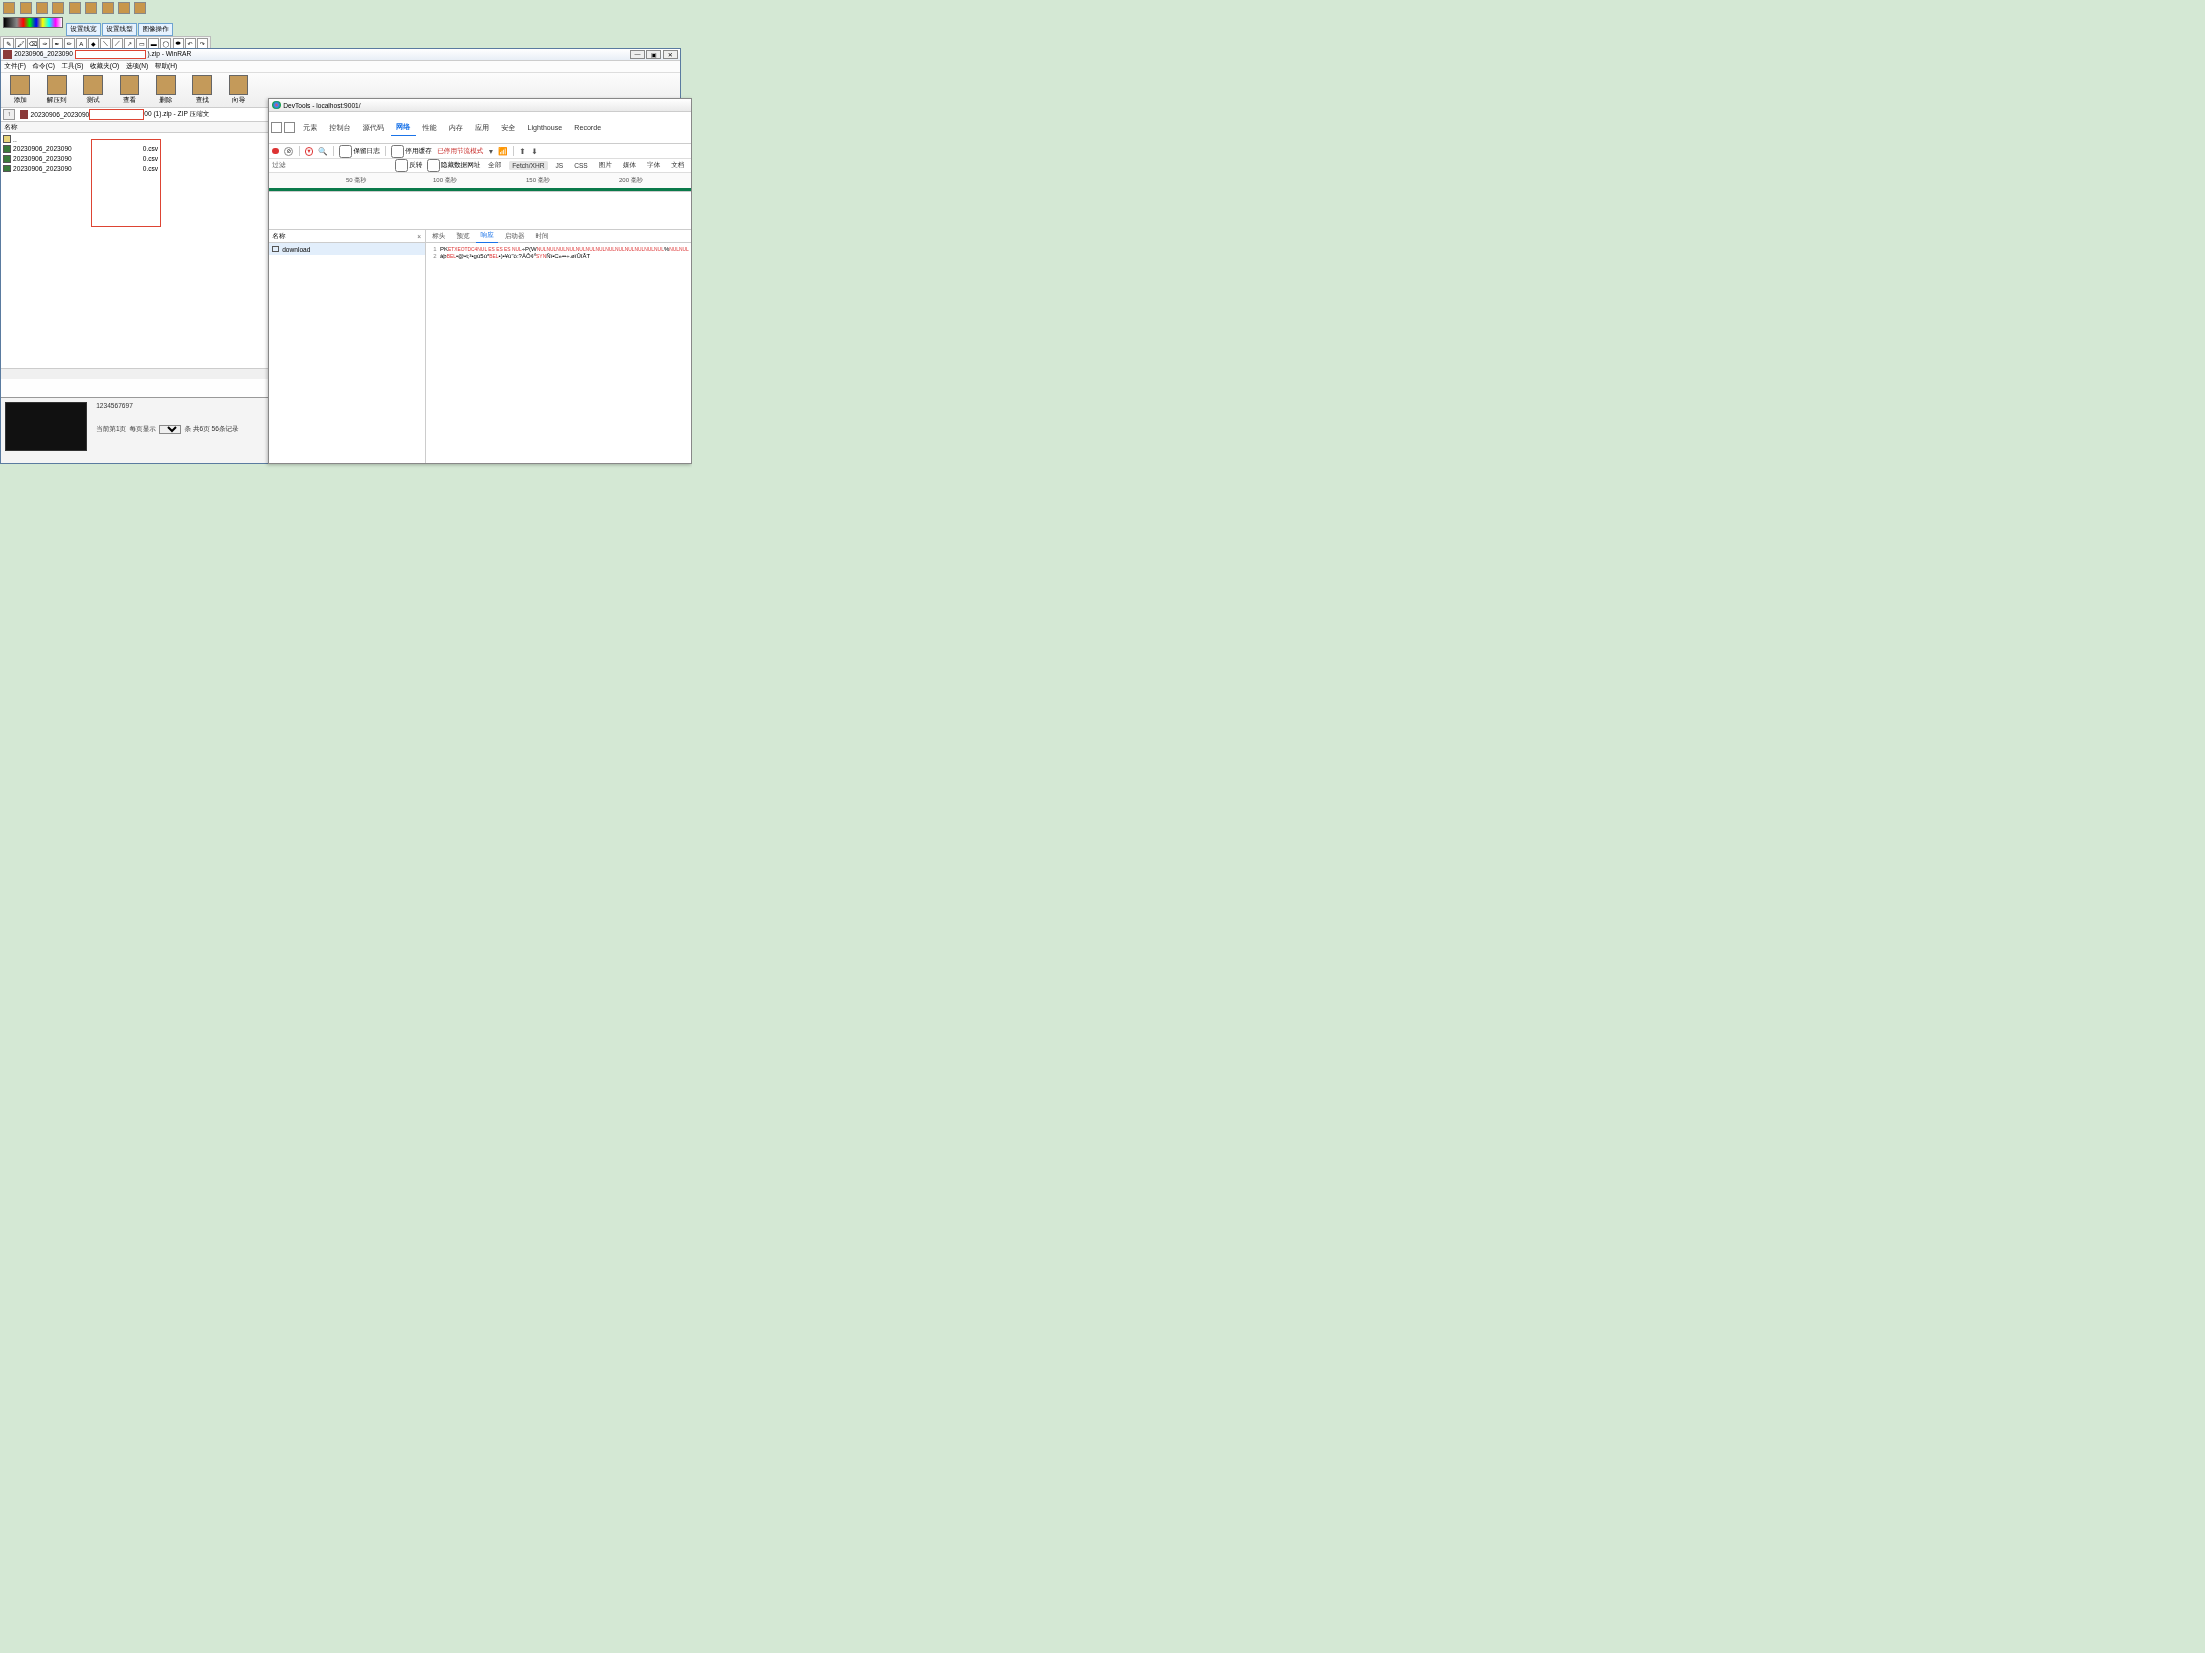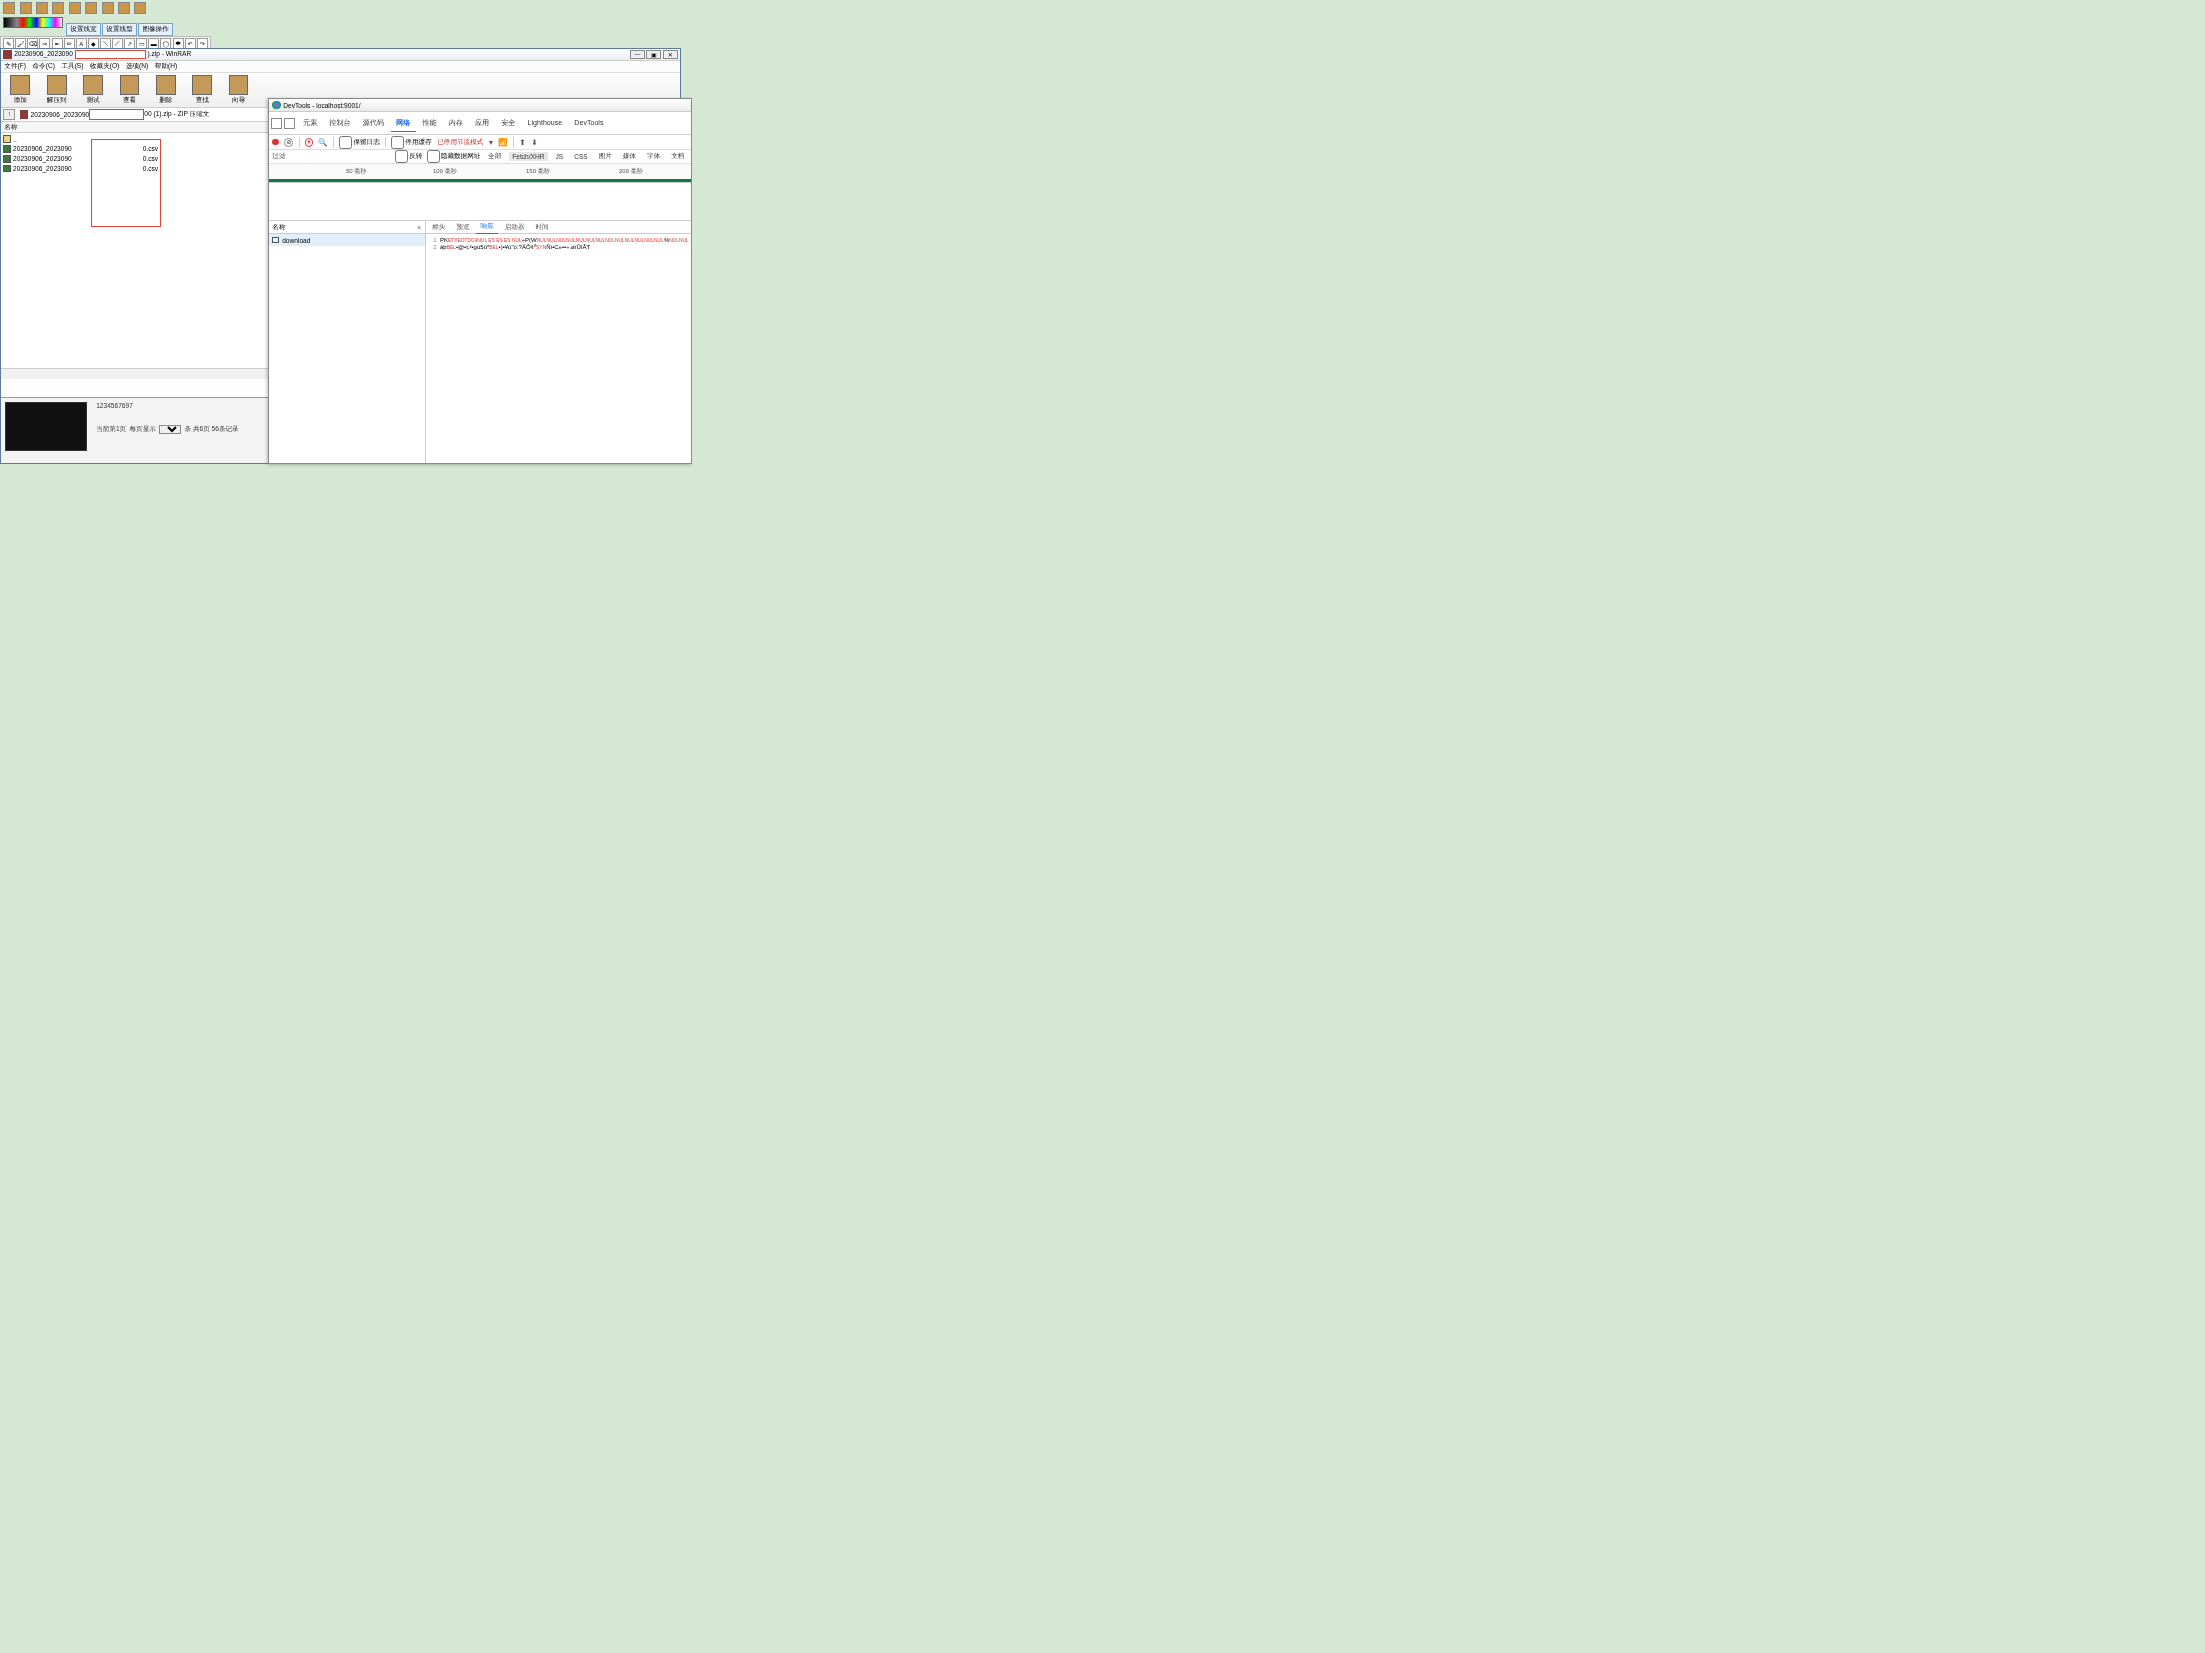--- a/index.html
+++ b/index.html
@@ -43,21 +43,21 @@
   .thumb { width: 82px; height: 49px; margin: 4.4px; background: #111; border: 0.5px solid #333; }
   .bottom-info { padding: 4.4px; font-size: 6.6px; color: #333; }
   .bottom-pager { margin-top: 15.3px; font-size: 6.6px; display: flex; align-items: center; gap: 3.3px; }
   .pager-sel { border: 0.5px solid #888; height: 9.8px; width: 22px; }
 
   
   .devtools { position: absolute; left: 268px; top: 98px; width: 424px; height: 366px; background: #fff; border: 0.5px solid #888; box-shadow: -1.1px 1.1px 3.3px rgba(0,0,0,.25); display: flex; flex-direction: column; }
   .dt-titlebar { height: 13px; background: linear-gradient(#fff,#eaeaea); display: flex; align-items: center; padding: 0 3.3px; border-bottom: 0.5px solid #ccc; }
   .dt-title-ico { width: 8.8px; height: 8.8px; background: radial-gradient(circle,#f44,#4285f4,#0f9d58,#fbbc05); border-radius: 50%; margin-right: 2.2px; }
   .dt-title-txt { font-size: 6.6px; }
-  .dt-tabs { height: 23px; display: flex; align-items: center; border-bottom: 0.5px solid #ccc; padding: 0 2.2px; gap: 1.1px; }
+  .dt-tabs { height: 32px; display: flex; align-items: center; border-bottom: 0.5px solid #ccc; padding: 0 2.2px; gap: 1.1px; }
   .dt-dock { width: 11px; height: 11px; border: 0.5px solid #888; margin-right: 1.1px; cursor: pointer; }
   .dt-tab { padding: 3.3px 5.5px; font-size: 7.1px; cursor: pointer; color: #333; }
   .dt-tab.active { color: #1a73e8; border-bottom: 1.1px solid #1a73e8; font-weight: bold; }
   .dt-subbar { height: 15.3px; display: flex; align-items: center; gap: 5.5px; padding: 0 3.3px; border-bottom: 0.5px solid #ddd; font-size: 6.6px; }
   .rec-dot { width: 6.6px; height: 6.6px; border-radius: 50%; background: #d33; cursor: pointer; }
   .sub-ico { width: 8.8px; height: 8.8px; border: 0.5px solid #888; border-radius: 50%; display: flex; align-items: center; justify-content: center; font-size: 5.5px; cursor: pointer; }
   .sub-sep { width: 0.5px; height: 9.8px; background: #ccc; }
   .chk { display: flex; align-items: center; gap: 1.1px; }
   .chk input { margin: 0; }
   .throttle { color: #c5221f; }
@@ -234,21 +234,21 @@
     <div class="dt-dock"></div>
     <div class="dt-tab">元素</div>
     <div class="dt-tab">控制台</div>
     <div class="dt-tab">源代码</div>
     <div class="dt-tab active">网络</div>
     <div class="dt-tab">性能</div>
     <div class="dt-tab">内存</div>
     <div class="dt-tab">应用</div>
     <div class="dt-tab">安全</div>
     <div class="dt-tab">Lighthouse</div>
-    <div class="dt-tab">DevTools</div>
+    <div class="dt-tab">Recorde</div>
   </div>
   <div class="dt-subbar">
     <div class="rec-dot"></div>
     <div class="sub-ico">⊘</div>
     <div class="sub-sep"></div>
     <div class="sub-ico" style="color:#d33;border-color:#d33">▼</div>
     <div class="sub-ico" style="border:none;font-size:7.7px">🔍</div>
     <div class="sub-sep"></div>
     <label class="chk">
         <input type="checkbox" style="">

